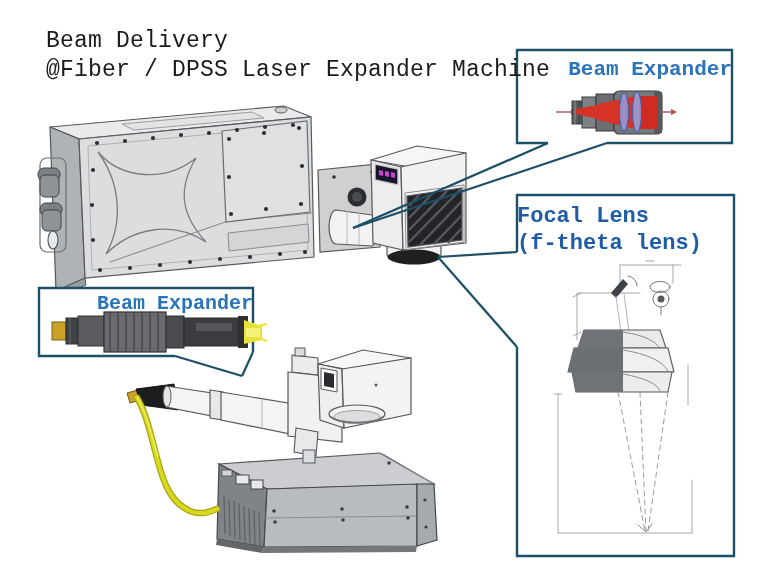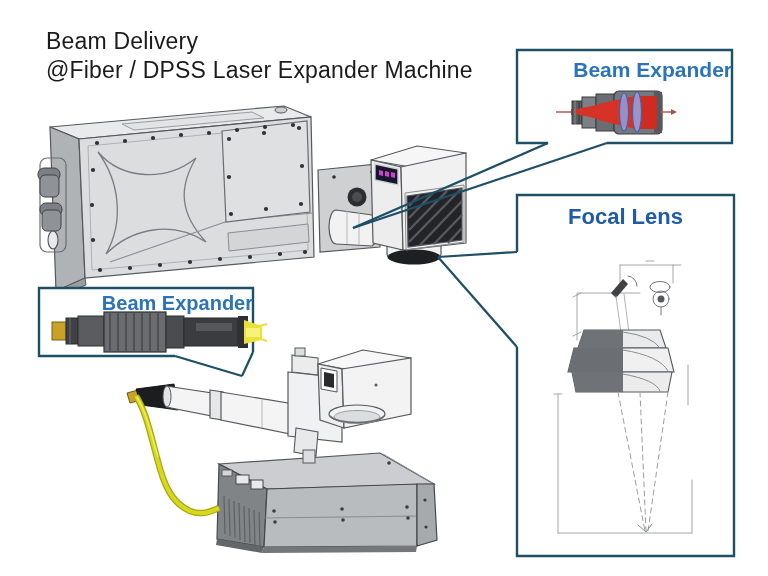--- a/index.html
+++ b/index.html
@@ -1,33 +1,33 @@
 <!DOCTYPE html>
 <html style="--label-blue: #2b74b8; --focal-blue: #1e5ca6;"><head>
 <meta charset="utf-8">
 <style>
   html,body{margin:0;padding:0;background:#ffffff;}
   .stage{
     position:relative;width:768px;height:576px;background:#ffffff;overflow:hidden;
     font-family:"Liberation Sans", sans-serif;
   }
   .stage svg.diagram{position:absolute;left:0;top:0;z-index:1;}
-  .txt{position:absolute;z-index:2;}
+  .txt{position:absolute;z-index:2;font-family:Liberation Mono, monospace;}
   .page-title{
     left:46px;top:27px;font-size:23px;line-height:29px;color:#1b1b1b;
     white-space:nowrap;letter-spacing:0.2px;
   }
   .callout-label{
     text-align:right;color:var(--label-blue,#2b74b8);font-weight:600;white-space:nowrap;
   }
   .label-be-top{left:517px;top:58px;width:215px;font-size:21px;}
   .label-be-left{left:39px;top:292px;width:214px;font-size:20px;}
   .label-focal{
     left:517px;top:203px;width:217px;font-size:22px;line-height:27px;
-    font-weight:700;color:var(--focal-blue,#1e5ca6);text-align:center;
+    font-weight:700;color:var(--focal-blue,#1e5ca6);text-align:left;
   }
 </style>
 </head>
 <body>
 
 <div class="stage">
 
 <svg class="diagram" width="768" height="576" viewBox="0 0 768 576">
 
   <g>
@@ -345,17 +345,18 @@
 
 <div class="txt page-title">
   <div>Beam Delivery</div>
   <div>@Fiber / DPSS Laser Expander Machine</div>
 </div>
 
 <div class="txt callout-label label-be-top">Beam Expander</div>
 
 <div class="txt label-focal">
   <div>Focal Lens</div>
+  <div>(f-theta lens)</div>
 </div>
 
 <div class="txt callout-label label-be-left">Beam Expander</div>
 
 </div>
 
 </body></html>

